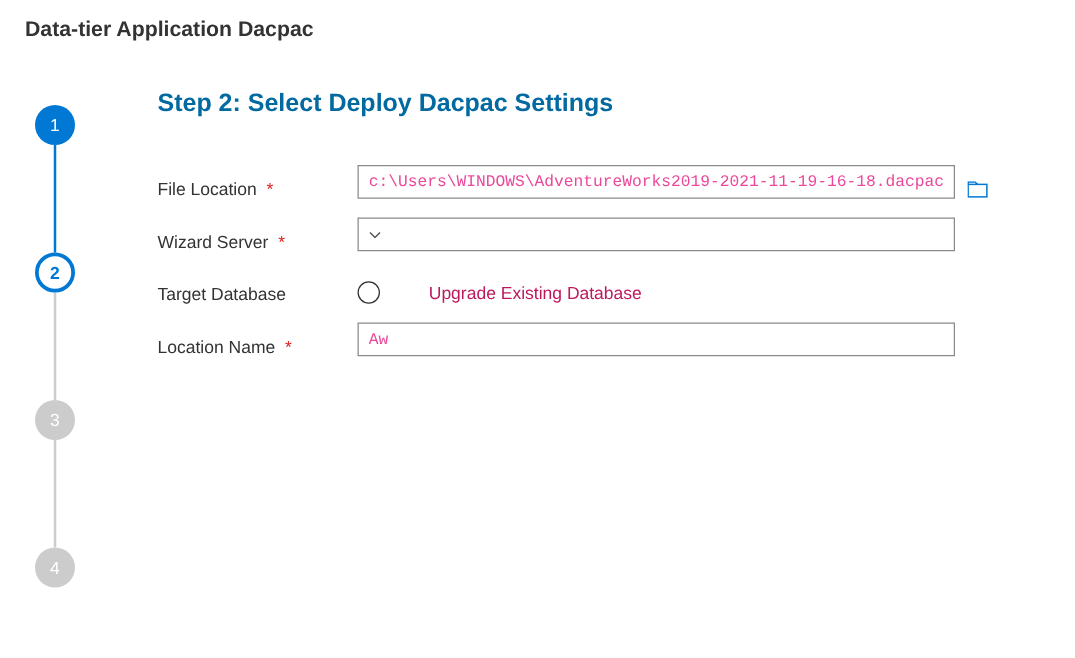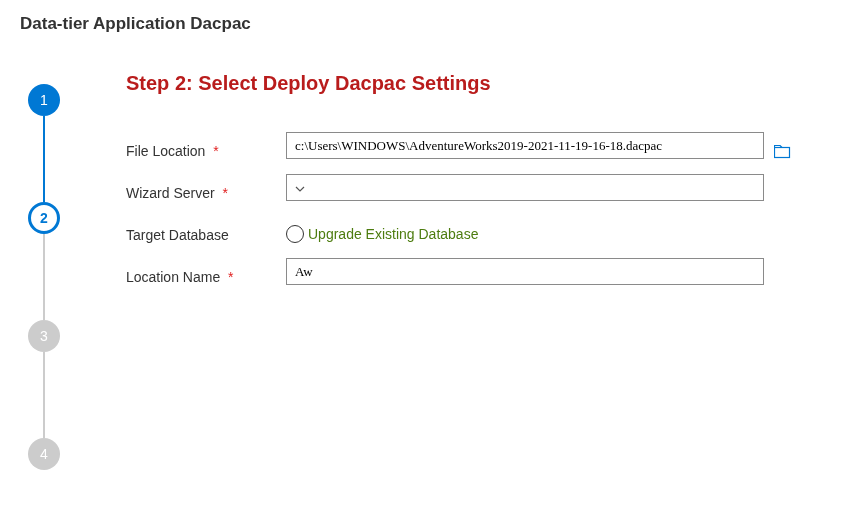--- a/index.html
+++ b/index.html
@@ -69,21 +69,21 @@
     .step-connector.grey {
       background: #cccccc;
     }
     .main-panel {
       flex: 1;
       padding: 18px 30px 0 48px;
     }
     .step-heading {
       font-size: 20px;
       font-weight: 700;
-      color: #b91c1c;
+      color: #0369a1;
       margin-bottom: 36px;
     }
     .form-row {
       display: flex;
       align-items: flex-end;
       margin-bottom: 14px;
       min-height: 28px;
     }
     .form-label {
       width: 160px;
@@ -94,24 +94,24 @@
     .required {
       color: #e02020;
       margin-left: 4px;
     }
     .form-input {
       flex: 1;
       height: 27px;
       border: 1px solid #8a8a8a;
       padding: 0 8px;
       font-size: 13px;
-      color: #000000;
+      color: #ec4899;
       outline: none;
       max-width: 478px;
-      font-family: Liberation Serif, serif;
+      font-family: Liberation Mono, monospace;
     }
     .form-select {
       flex: 1;
       height: 27px;
       border: 1px solid #8a8a8a;
       padding: 0 8px;
       font-size: 13px;
       color: #333;
       position: relative;
       display: flex;
@@ -158,21 +158,22 @@
       border: 1px solid #0078d4;
     }
     .radio-dot {
       width: 10px;
       height: 10px;
       border-radius: 50%;
       background: #0078d4;
     }
     .radio-label {
       font-size: 14px;
-      color: #4d7c0f;
+      color: #be185d;
+      margin-left: 35px;
     }
   </style>
 </head>
 <body>
 
 <div class="wizard-title">Data-tier Application Dacpac</div>
 
 <div class="content-area">
 
   <div class="stepper">

